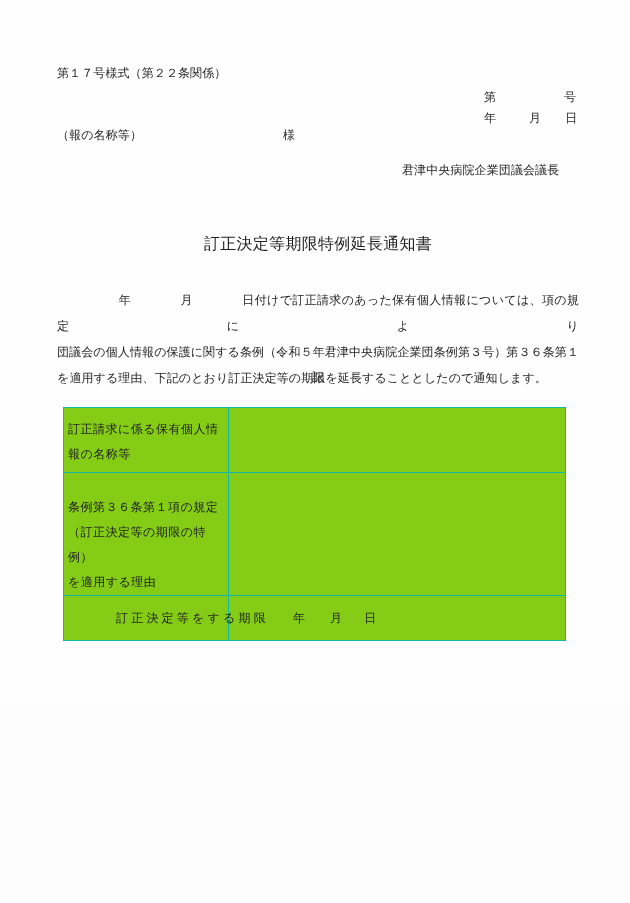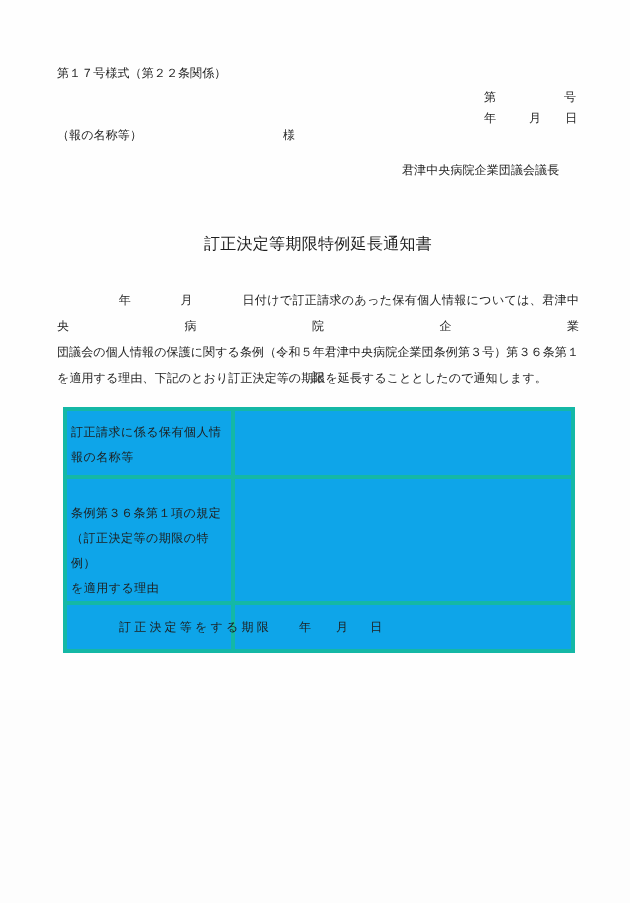--- a/index.html
+++ b/index.html
@@ -55,24 +55,24 @@
     left: 63px;
     top: 407px;
     width: 500px;
     border-collapse: collapse;
     table-layout: fixed;
     font-size: 12px;
     letter-spacing: 0.1px;
     color: #1e1e1e;
   }
   table.notice-table td {
-    border: 4px solid #14b8a6;
+    border: 1px solid #14b8a6;
     padding: 0;
     vertical-align: top;
-    background: #0ea5e9;
+    background: #84cc16;
   }
   td.col-label { width: 164px; }
   td.col-value { width: 336px; }
   .cell-pad { padding: 0 4px 0 4px; }
   .lbl-line { line-height: 25px; letter-spacing: 0.5px; }
   tr.row-1 td { height: 64px; }
   tr.row-1 .cell-pad { padding-top: 9px; }
   tr.row-2 td { height: 117px; margin-left: 20px; }
   tr.row-2 .cell-pad { padding-top: 22px; }
   tr.row-3 td { height: 44px; vertical-align: middle; }
@@ -110,21 +110,21 @@
     <span>（報の名称等）</span><span class="honorific">様</span>
   </div>
 
   <div class="abs line sender">君津中央病院企業団議会議長</div>
 
   <div class="abs title-wrap">
     <span class="doc-title">訂正決定等期限特例延長通知書</span>
   </div>
 
   <div class="abs body-para">
-    <div class="bline stretch">　　　　　年　　　　月　　　　日付けで訂正請求のあった保有個人情報については、君津中央病院企業</div>
+    <div class="bline stretch">　　　　　年　　　　月　　　　日付けで訂正請求のあった保有個人情報については、項の規定により</div>
     <div class="bline stretch">団議会の個人情報の保護に関する条例（令和５年君津中央病院企業団条例第３号）第３６条第１</div>
     <div class="bline">を適用する理由、下記のとおり訂正決定等の期限を延長することとしたので通知します。</div>
   </div>
 
   <div class="abs record-wrap">
     <span class="record-marker">記</span>
   </div>
 
   <table class="notice-table">
     <tbody>

